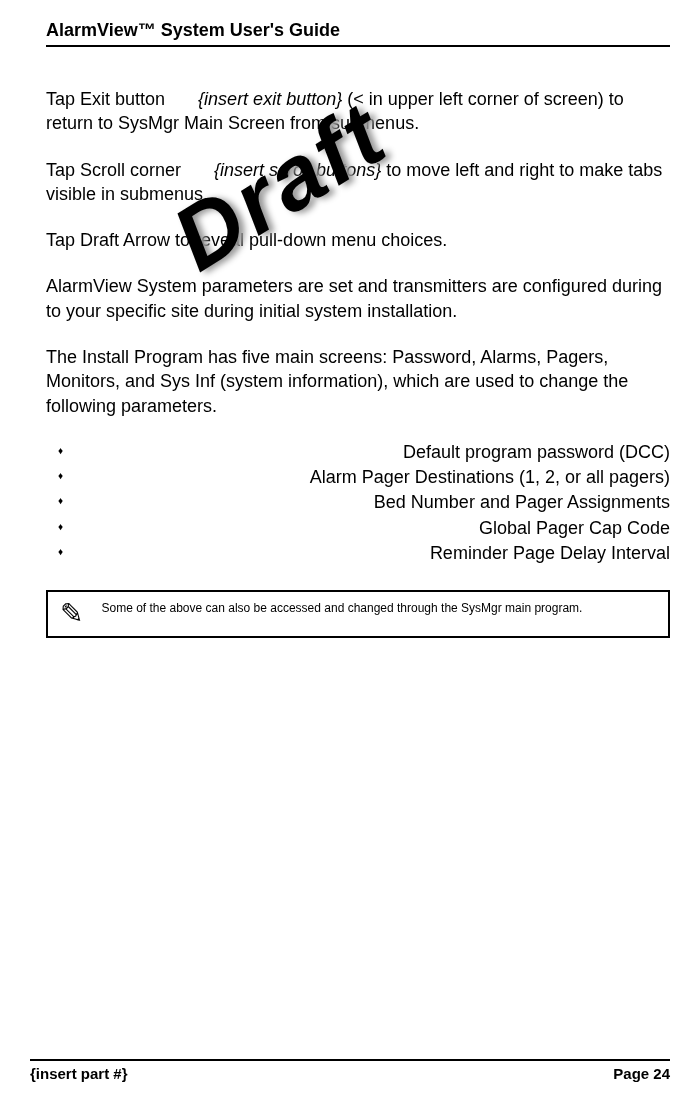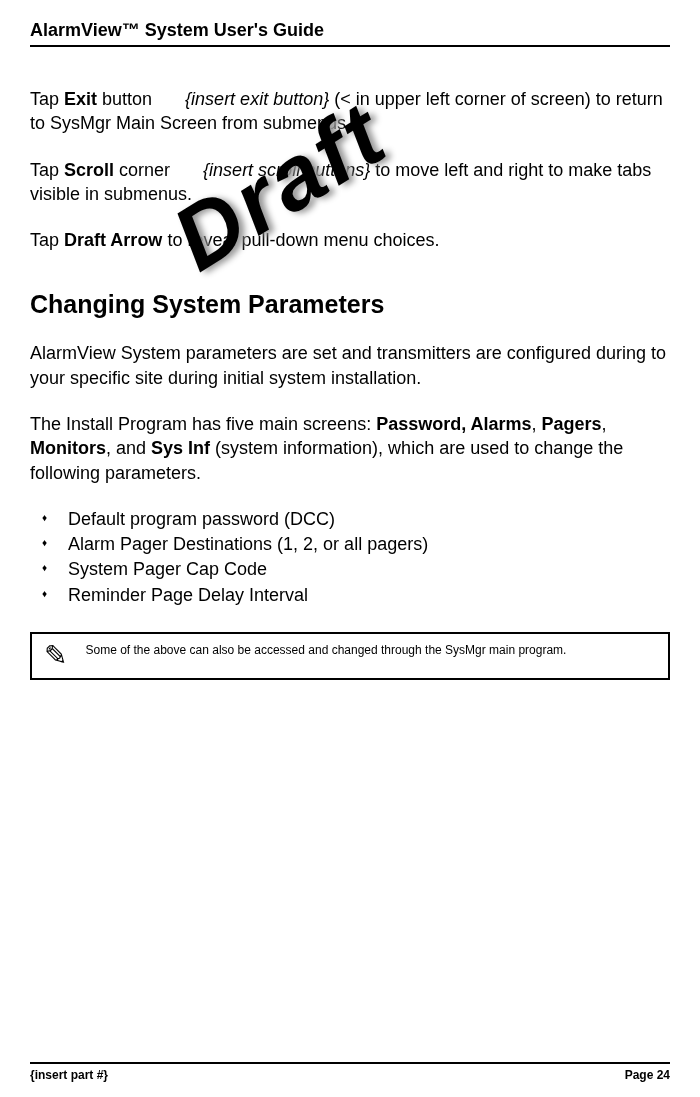--- a/index.html
+++ b/index.html
@@ -7,50 +7,51 @@
     padding: 0;
     font-family: Arial, Helvetica, sans-serif;
     background: #fff;
     color: #000;
     width: 700px;
   }
   .page {
     width: 700px;
     height: 1097px;
     box-sizing: border-box;
-    padding: 20px 30px 15px 30px;
+    padding: 20px 30px 15px 46px;
     position: relative;
   }
   .header-title {
     font-weight: bold;
     font-size: 18px;
     margin-bottom: 4px;
   }
   .header-rule {
     border: none;
     border-top: 2.5px solid #000;
     margin: 0 0 40px 0;
   }
   .para {
     font-size: 18px;
     line-height: 1.35;
     margin-bottom: 22px;
   }
-  .para .bold { font-weight: bold; }
+  .para .bold { font-weight: normal; }
   .para .italic { font-style: italic; margin-left: 28px; }
   .section-heading {
     font-size: 25px;
     font-weight: bold;
     margin-top: 38px;
     margin-bottom: 22px;
   }
   ul.params {
     list-style: none;
     padding-left: 4px;
     margin: 0 0 24px 0;
+    text-align: right;
   }
   ul.params li {
     font-size: 18px;
     line-height: 1.4;
     padding-left: 34px;
     position: relative;
   }
   ul.params li::before {
     content: "♦";
     font-size: 10px;
@@ -83,21 +84,21 @@
     right: 30px;
   }
   .footer-rule {
     border: none;
     border-top: 2.5px solid #000;
     margin: 0 0 4px 0;
   }
   .footer-row {
     display: flex;
     justify-content: space-between;
-    font-size: 12px;
+    font-size: 15px;
     font-weight: bold;
     align-items: flex-end;
   }
   .watermark {
     position: absolute;
     top: 135px;
     left: 165px;
     font-size: 90px;
     font-weight: 900;
     font-style: italic;
@@ -129,32 +130,32 @@
     </div>
 
     <div class="para">
       <span>Tap </span><span class="bold">Scroll</span><span> corner </span><span class="italic">{insert scroll buttons}</span><span> to move left and right to make tabs visible in submenus.</span>
     </div>
 
     <div class="para">
       <span>Tap </span><span class="bold">Draft Arrow</span><span> to reveal pull-down menu choices.</span>
     </div>
 
-    <div class="section-heading">Changing System Parameters</div>
 
     <div class="para">AlarmView System parameters are set and transmitters are configured during to your specific site during initial system installation.</div>
 
     <div class="para">
       <span>The Install Program has five main screens: </span><span class="bold">Password, Alarms</span><span>, </span><span class="bold">Pagers</span><span>, </span><span class="bold">Monitors</span><span>, and </span><span class="bold">Sys Inf</span><span> (system information), which are used to change the following parameters.</span>
     </div>
 
     <ul class="params">
       <li>Default program password (DCC)</li>
       <li>Alarm Pager Destinations (1, 2, or all pagers)</li>
-      <li>System Pager Cap Code</li>
+      <li>Bed Number and Pager Assignments</li>
+      <li>Global Pager Cap Code</li>
       <li>Reminder Page Delay Interval</li>
     </ul>
 
     <div class="note-box">
       <span class="note-icon">✎</span>
       <span class="note-text">Some of the above can also be accessed and changed through the SysMgr main program.</span>
     </div>
 
   </div>
 

